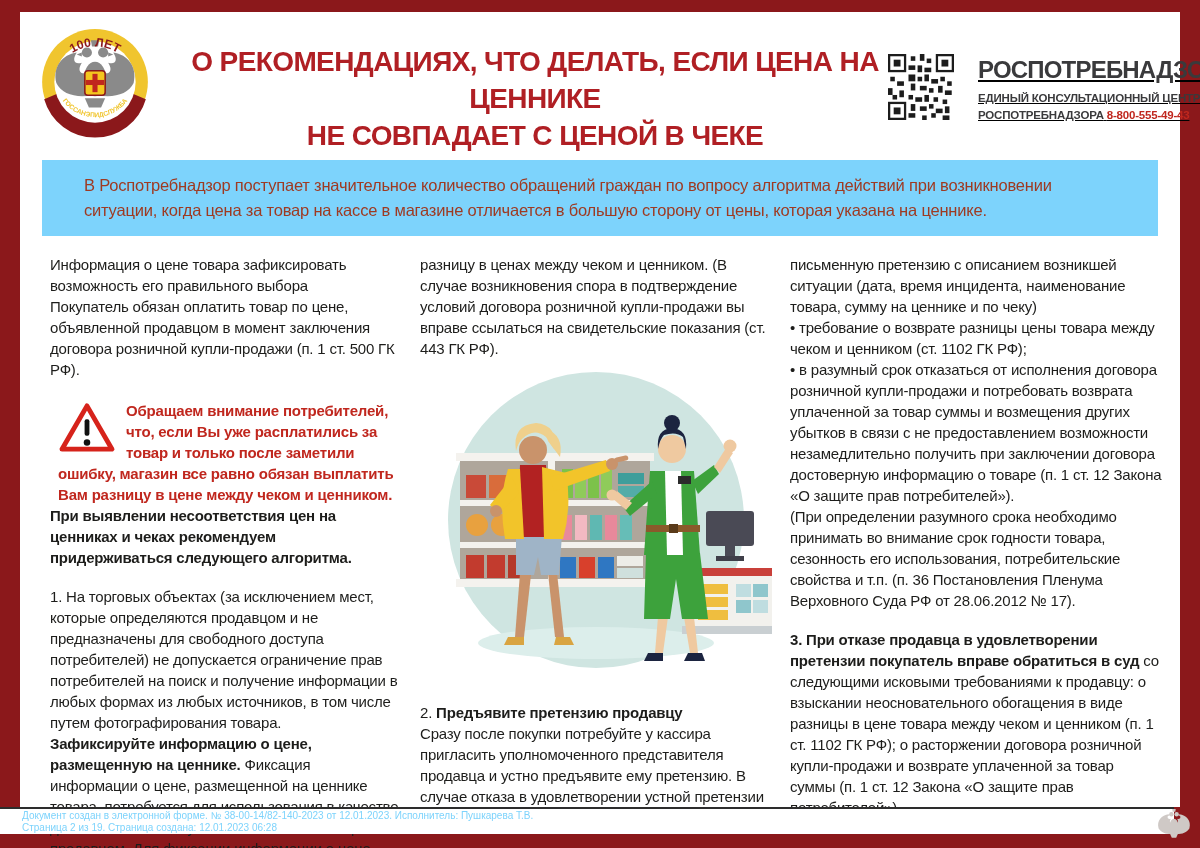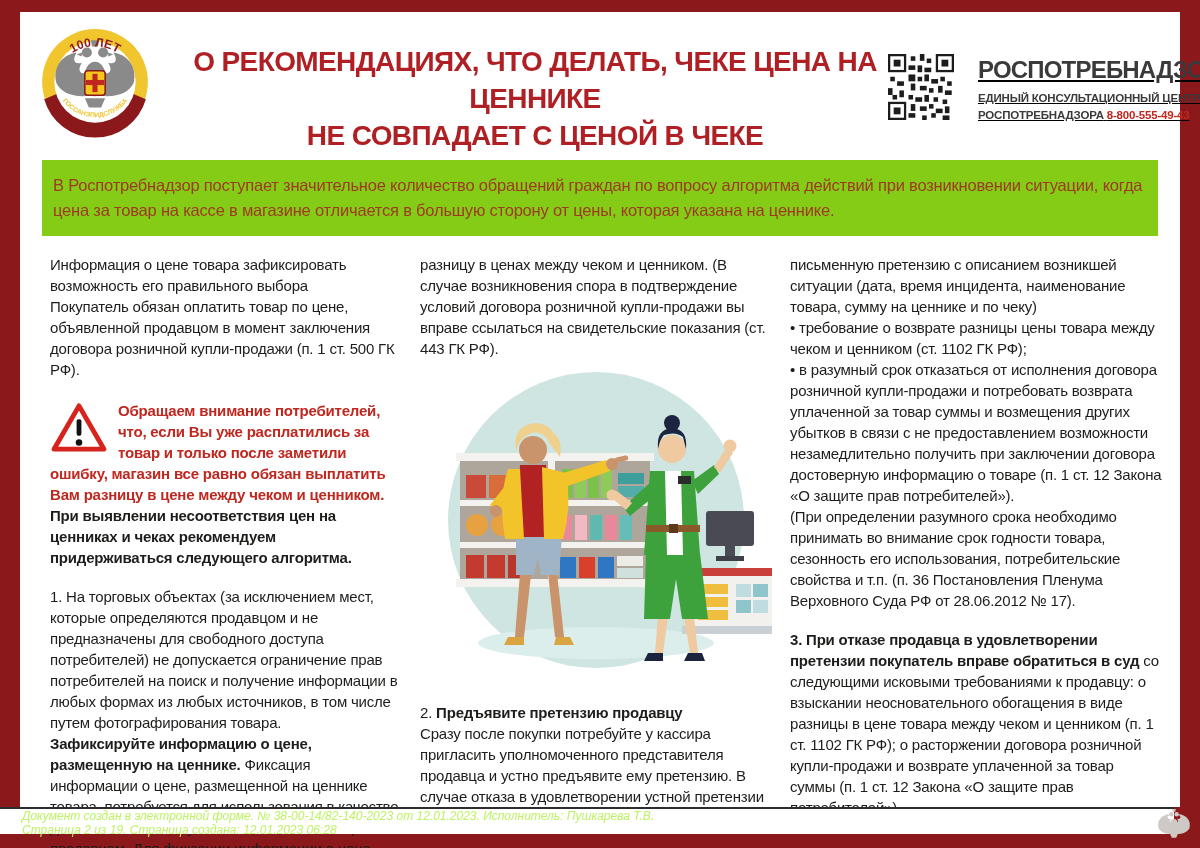--- a/index.html
+++ b/index.html
@@ -12,39 +12,39 @@
   .page-title{position:absolute;left:140px;top:32px;width:750px;text-align:center;
               color:#B01F24;font-weight:800;font-size:28px;line-height:1.32;letter-spacing:-0.6px;}
   .hdr-right{position:absolute;left:868px;top:42px;width:282px;display:flex;gap:24px;text-decoration:underline;}
   .qr{width:66px;height:66px;flex:0 0 66px;}
   .hdr-right-text{padding-top:2px;}
   .agency{font-weight:700;font-size:24px;color:#3A3A3C;letter-spacing:-0.8px;white-space:nowrap;}
   .hdr-sub{font-weight:700;font-size:11.5px;color:#3A3A3C;margin-top:6px;line-height:1.5;letter-spacing:-0.2px;}
   .phone{color:#C0271E;text-align:right;}
 
   
-  .banner{position:absolute;left:22px;top:148px;width:1116px;min-height:72px;background:#84cc16;
-          box-sizing:border-box;padding:13px 11px;color:#9E3A22;font-size:16.5px;line-height:1.5;letter-spacing:-0.2px;}
+  .banner{position:absolute;left:22px;top:148px;width:1116px;min-height:72px;background:#7dd3fc;
+          box-sizing:border-box;padding:13px 42px;color:#9E3A22;font-size:16.5px;line-height:1.5;letter-spacing:-0.2px;}
 
   
   .cols{position:absolute;left:30px;top:242px;width:1112px;display:grid;
         grid-template-columns:352px 352px 372px;column-gap:18px;
         font-size:15px;line-height:1.4;color:#1d1d1b;letter-spacing:-0.2px;}
   .cols p{margin:0;} .gap18{height:18px;}
   b{font-weight:700;}
-  .warn{margin-top:20px;color:#C0271E;font-weight:700;}
+  .warn{margin-top:20px;color:#C0271E;font-weight:700;margin-left:8px;}
   .warn-tri{float:left;width:58px;height:52px;margin:2px 10px 2px 0;}
   .algo-head{font-weight:700;margin-top:20px;}
   .illus{width:352px;height:322px;margin:6px 0 10px 0;}
 
   
   .footer-rule{position:absolute;left:0;top:807px;width:1174px;height:2px;background:#2d2d2d;}
   .footer-strip{position:absolute;left:0;top:809px;width:1174px;height:25px;background:#ffffff;}
-  .footer-text{position:absolute;left:22px;top:810px;width:1100px;color:#bef264;
-               font-size:12px;line-height:1.16;z-index:3;font-style:italic;}
+  .footer-text{position:absolute;left:22px;top:810px;width:1100px;color:#7dd3fc;
+               font-size:10px;line-height:1.16;z-index:3;}
   .footer-eagle{position:absolute;right:4px;top:802px;width:44px;height:44px;z-index:2;}
 </style>
 </head>
 <body>
 
 <div class="page">
   <div class="content">
 
     <svg class="logo" viewBox="0 0 120 120">
       <circle cx="60" cy="59" r="52" fill="#F0C52E"></circle>
@@ -71,21 +71,21 @@
       </defs>
       <text font-size="12" font-weight="bold" fill="#8B181B" font-family="Liberation Sans, sans-serif">
         <textPath href="#arcTop" startOffset="50%" text-anchor="middle">100 ЛЕТ</textPath>
       </text>
       <text font-size="6.5" font-weight="bold" fill="#F0C52E" font-family="Liberation Sans, sans-serif">
         <textPath href="#arcBot" startOffset="50%" text-anchor="middle">ГОССАНЭПИДСЛУЖБА</textPath>
       </text>
     </svg>
 
     <div class="page-title">
-      <div>О РЕКОМЕНДАЦИЯХ, ЧТО ДЕЛАТЬ, ЧЕКЕ ЦЕНА НА ЦЕННИКЕ</div>
+      <div>О РЕКОМЕНДАЦИЯХ, ЧТО ДЕЛАТЬ, ЕСЛИ ЦЕНА НА ЦЕННИКЕ</div>
       <div>НЕ СОВПАДАЕТ С ЦЕНОЙ В ЧЕКЕ</div>
     </div>
 
     <div class="hdr-right">
       <svg class="qr" viewBox="0 0 29 29">
         <rect width="29" height="29" fill="#fff"></rect>
         <g fill="#1c1c1c">
           <rect x="0" y="0" width="8" height="8"></rect>
             <rect x="21" y="0" width="8" height="8"></rect>
             <rect x="0" y="21" width="8" height="8"></rect>

